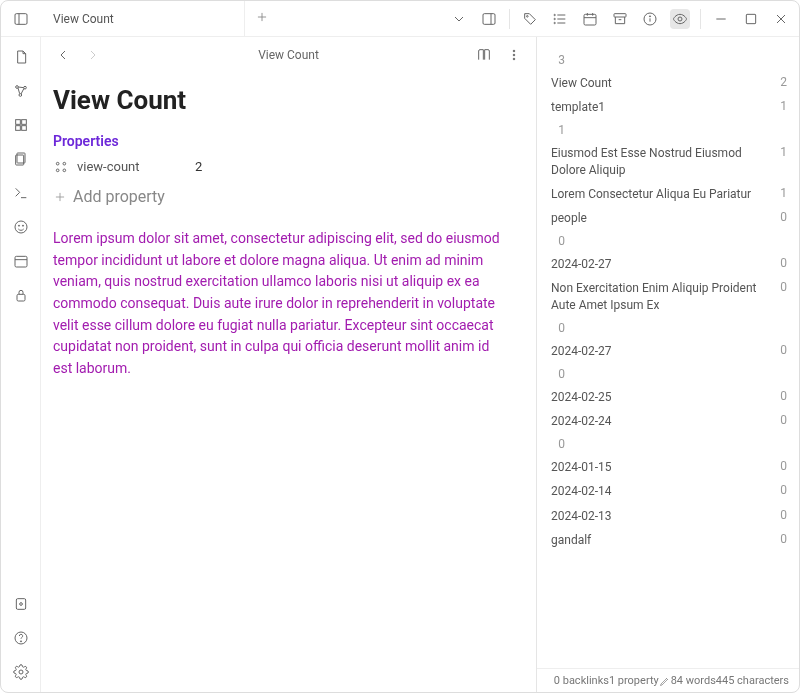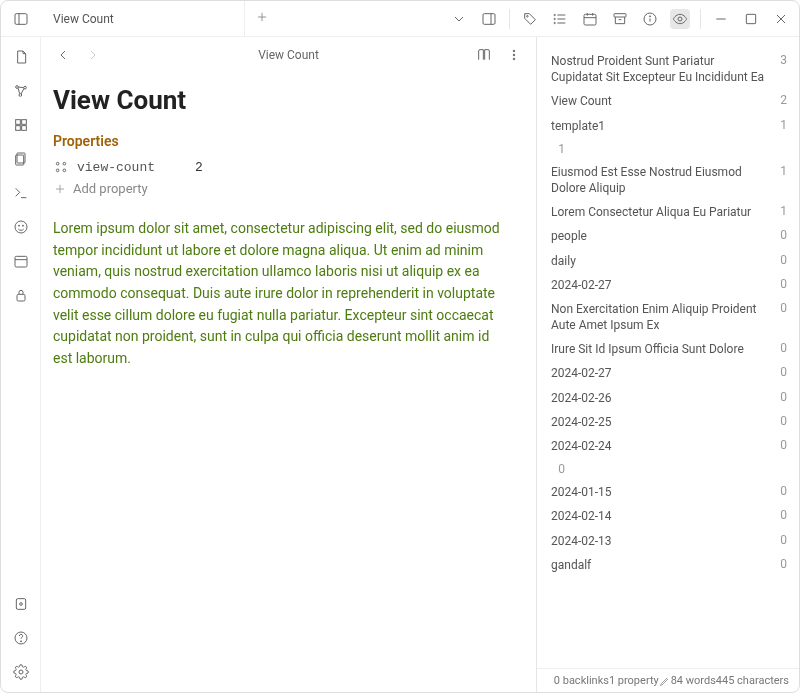--- a/index.html
+++ b/index.html
@@ -57,30 +57,30 @@
     gap:10px; color:#777;
   }
   .editor-header .centerlabel { flex:1; text-align:center; font-size:12px; color:#666; }
   .editor-content {
     padding: 2px 30px 20px 12px;
     overflow:auto;
   }
   .editor-content::-webkit-scrollbar { width:8px; }
   .editor-content::-webkit-scrollbar-thumb { background:#d0d0d0; border-radius:4px; }
   .page-title { font-size:26px; font-weight:700; margin: 10px 0 18px 0; color:#222; }
-  .subhead { font-size:14px; font-weight:600; margin-bottom:10px; color:#a16207; }
+  .subhead { font-size:14px; font-weight:600; margin-bottom:10px; color:#6d28d9; }
   .prop-row {
-    display:flex; align-items:center; gap:8px;
-    font-size:13px; color:#444; margin:6px 0;font-family:Liberation Mono, monospace;
+    display:flex; align-items:flex-start; gap:8px;
+    font-size:13px; color:#444; margin:6px 0;
   }
   .prop-icon { width:16px; height:16px; color:#666; }
   .prop-key { width:110px; color:#555; }
   .prop-val { color:#333; }
-  .add-prop { color:#888; display:flex; align-items:center; gap:6px; margin-top:6px; cursor:pointer; font-size:13px; }
-  .body-text { margin-top:22px; line-height:1.55; color:#4d7c0f; font-size:14px; }
+  .add-prop { color:#888; display:flex; align-items:center; gap:6px; margin-top:12px; cursor:pointer; font-size:16px; }
+  .body-text { margin-top:22px; line-height:1.55; color:#a21caf; font-size:14px; }
 
   .sidepanel {
     width:262px; display:flex; flex-direction:column;
     font-size:12px;
   }
   .sidepanel .list { padding: 12px 12px 6px 14px; overflow:auto; flex:1; }
   .sp-row { display:flex; align-items:flex-start; padding:4px 0; gap:8px; color:#555; }
   .sp-row .name { flex:1; line-height:1.35; }
   .sp-row .cnt { color:#999; width:14px; text-align:right; }
 
@@ -329,21 +329,20 @@
           </svg>
         <span>Add property</span>
       </div>
       <p class="body-text">Lorem ipsum dolor sit amet, consectetur adipiscing elit, sed do eiusmod tempor incididunt ut labore et dolore magna aliqua. Ut enim ad minim veniam, quis nostrud exercitation ullamco laboris nisi ut aliquip ex ea commodo consequat. Duis aute irure dolor in reprehenderit in voluptate velit esse cillum dolore eu fugiat nulla pariatur. Excepteur sint occaecat cupidatat non proident, sunt in culpa qui officia deserunt mollit anim id est laborum.</p>
     </div>
   </div>
 
   <div class="sidepanel">
     <div class="list" id="viewlist">
         <div class="sp-row">
-          <div class="name">Nostrud Proident Sunt Pariatur Cupidatat Sit Excepteur Eu Incididunt Ea</div>
           <div class="cnt">3</div>
         </div>
         <div class="sp-row">
           <div class="name">View Count</div>
           <div class="cnt">2</div>
         </div>
         <div class="sp-row">
           <div class="name">template1</div>
           <div class="cnt">1</div>
         </div>
@@ -356,41 +355,38 @@
         </div>
         <div class="sp-row">
           <div class="name">Lorem Consectetur Aliqua Eu Pariatur</div>
           <div class="cnt">1</div>
         </div>
         <div class="sp-row">
           <div class="name">people</div>
           <div class="cnt">0</div>
         </div>
         <div class="sp-row">
-          <div class="name">daily</div>
           <div class="cnt">0</div>
         </div>
         <div class="sp-row">
           <div class="name">2024-02-27</div>
           <div class="cnt">0</div>
         </div>
         <div class="sp-row">
           <div class="name">Non Exercitation Enim Aliquip Proident Aute Amet Ipsum Ex</div>
           <div class="cnt">0</div>
         </div>
         <div class="sp-row">
-          <div class="name">Irure Sit Id Ipsum Officia Sunt Dolore</div>
           <div class="cnt">0</div>
         </div>
         <div class="sp-row">
           <div class="name">2024-02-27</div>
           <div class="cnt">0</div>
         </div>
         <div class="sp-row">
-          <div class="name">2024-02-26</div>
           <div class="cnt">0</div>
         </div>
         <div class="sp-row">
           <div class="name">2024-02-25</div>
           <div class="cnt">0</div>
         </div>
         <div class="sp-row">
           <div class="name">2024-02-24</div>
           <div class="cnt">0</div>
         </div>

